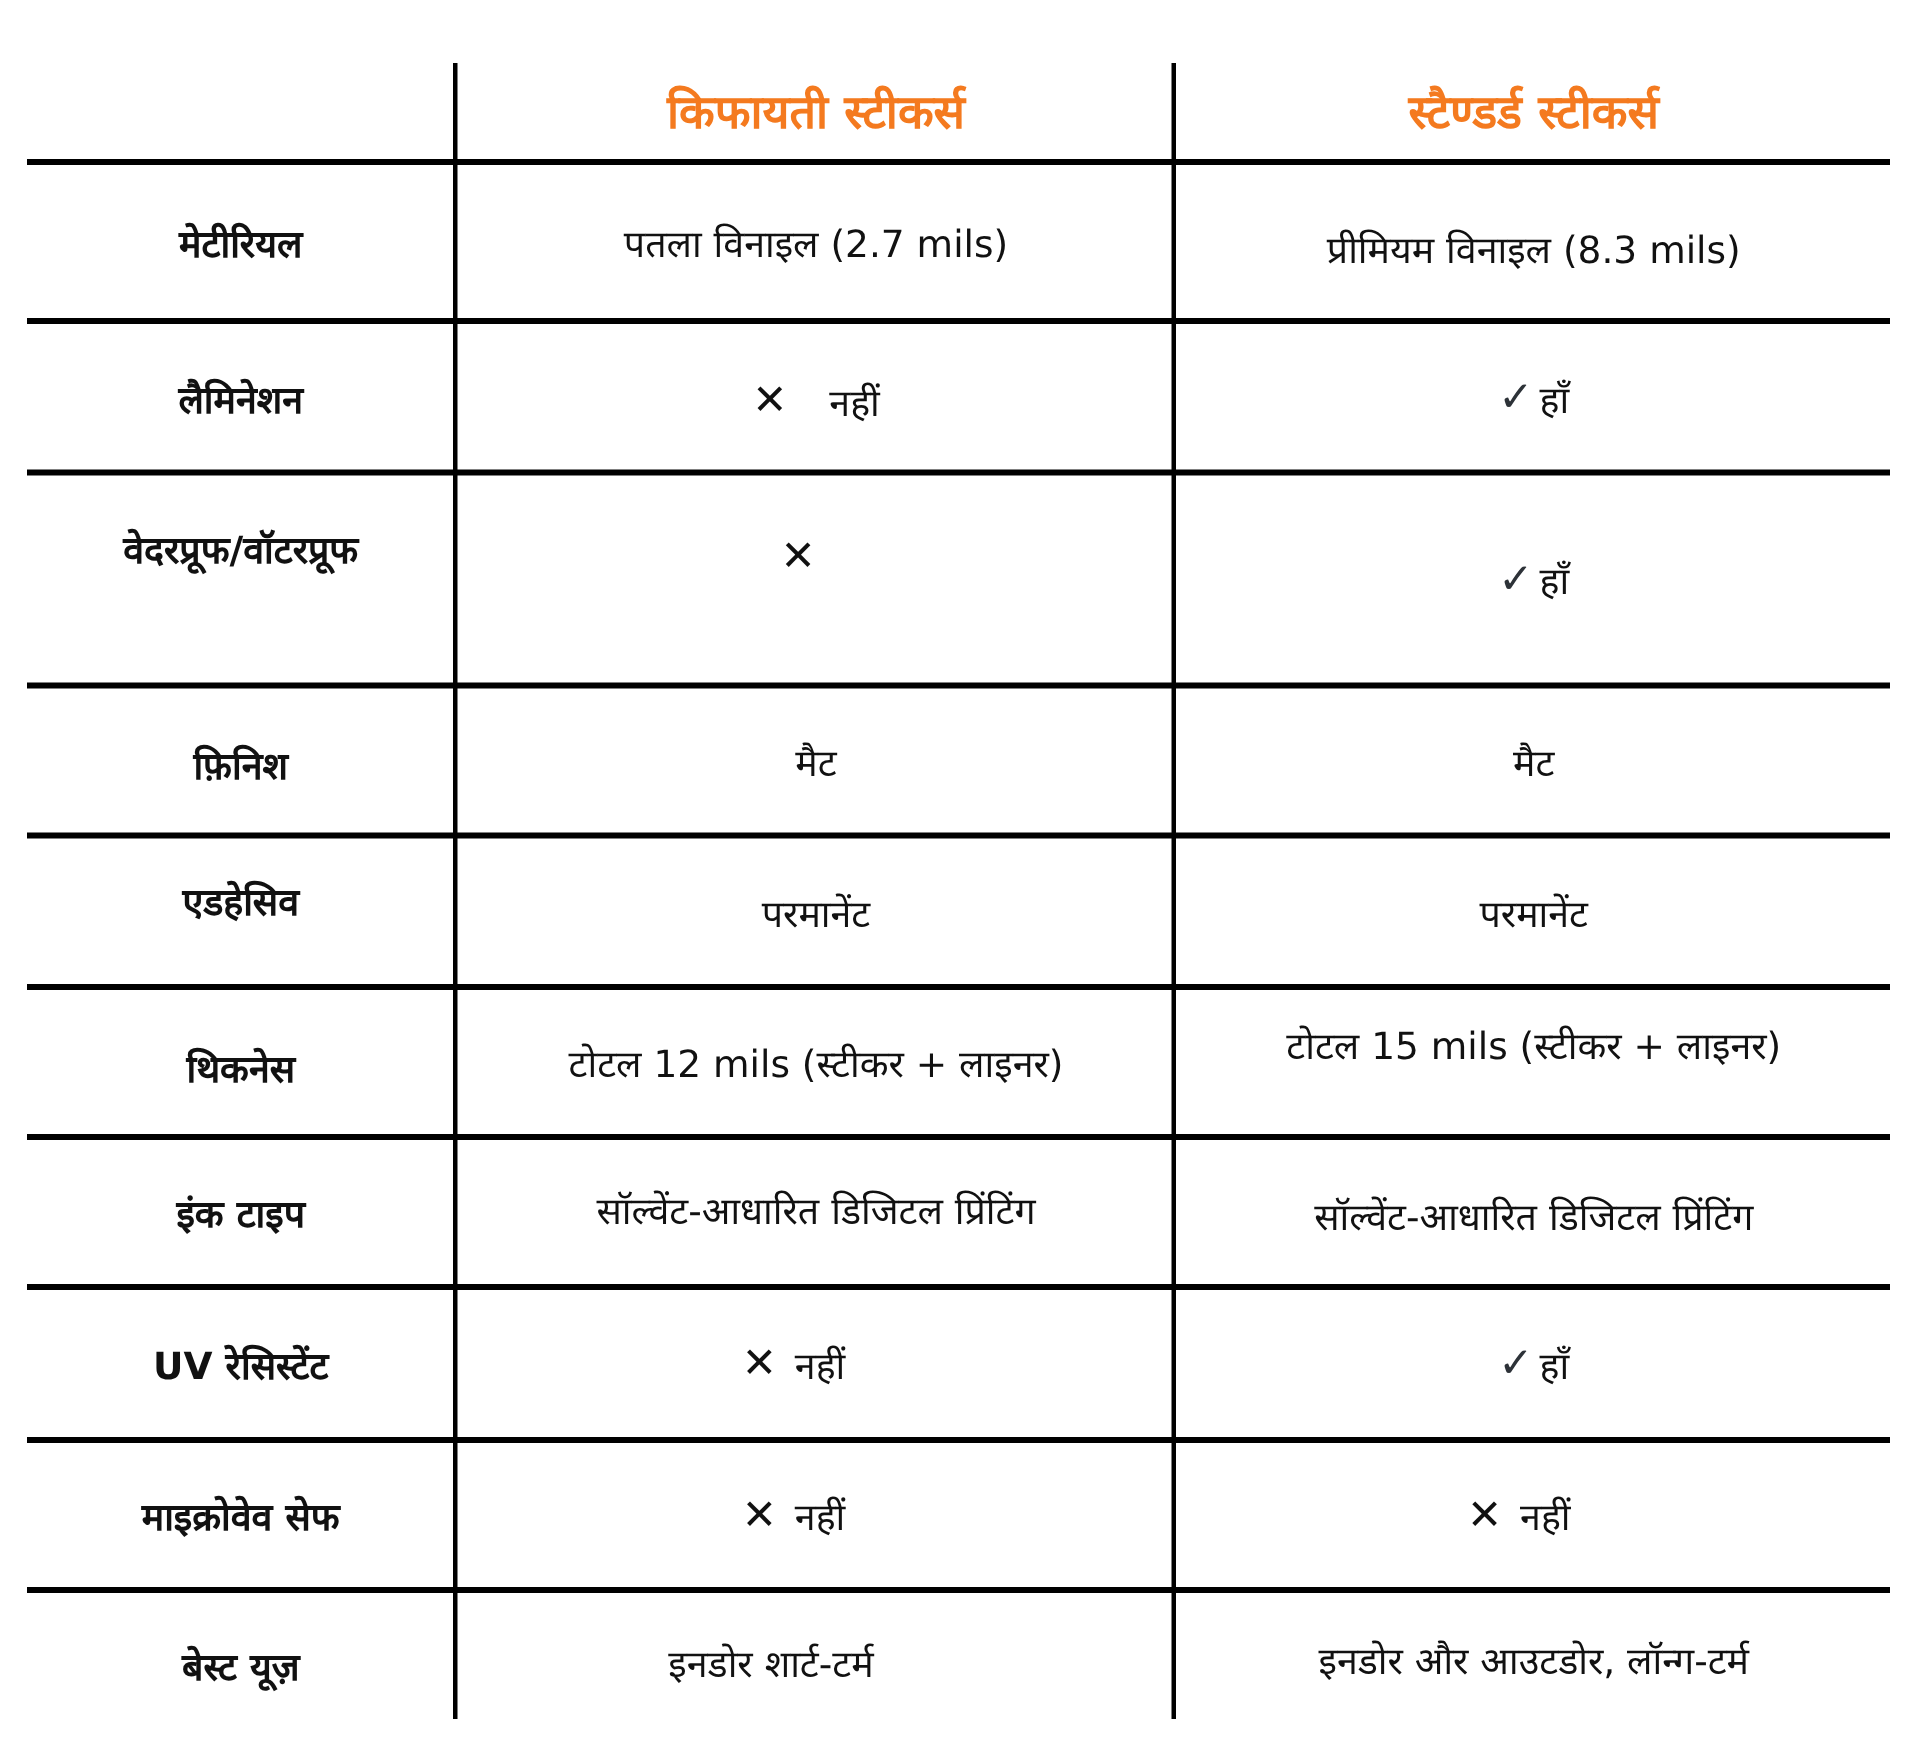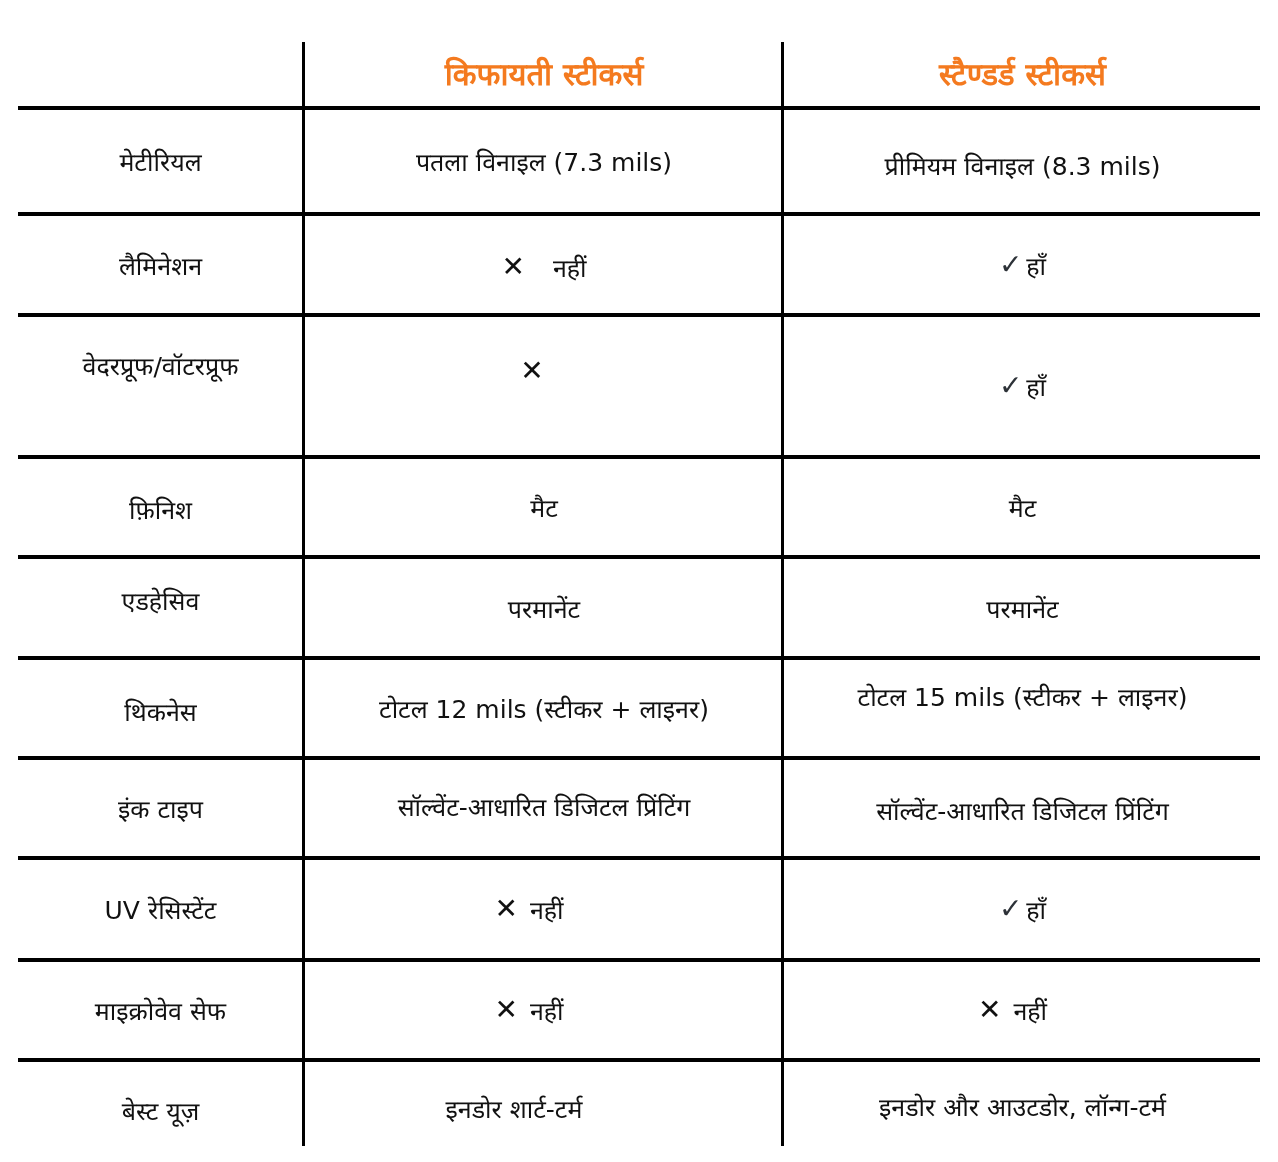--- a/index.html
+++ b/index.html
@@ -3,21 +3,21 @@
 <meta charset="utf-8">
 <style>
   html, body { margin: 0; padding: 0; background: #ffffff; }
   body { width: 1278px; height: 1162px; position: relative; overflow: hidden;
          font-family: "DejaVu Sans", "Liberation Sans", sans-serif; color: #111; }
   .vline { position: absolute; width: 3px; background: #000; top: 42px; height: 1104px; }
   .hline { position: absolute; height: 4px; background: #000; left: 18px; width: 1242px; }
   .cell { position: absolute; display: flex; align-items: center; justify-content: center;
           text-align: center; }
   .head { color: #f47a1f; font-weight: bold; font-size: 31px; top: 40px; height: 66px; }
-  .label { font-weight: normal; font-size: 25px; left: 18px; width: 285px; }
+  .label { font-weight: bold; font-size: 25px; left: 18px; width: 285px; }
   .val { font-size: 25px; }
   .c1 { left: 306px; width: 476px; }
   .c2 { left: 785px; width: 475px; }
   .icon { display: inline-block; margin-right: 12px; font-size: 28px; line-height: 1; color: #111; }
   .check { color: #2d3238; font-weight: bold; margin-right: 4px; }
   .wrap { display: inline-block; max-width: 290px; line-height: 26px; }
 </style>
 </head>
 <body>
 
@@ -33,21 +33,21 @@
   <div class="hline" style="top:656px"></div>
   <div class="hline" style="top:756px"></div>
   <div class="hline" style="top:856px"></div>
   <div class="hline" style="top:958px"></div>
   <div class="hline" style="top:1058px"></div>
 
   <div class="cell head c1">किफायती स्टीकर्स</div>
   <div class="cell head c2">स्टैण्डर्ड स्टीकर्स</div>
 
   <div class="cell label" style="top:110px;height:102px">मेटीरियल</div>
-  <div class="cell val c1" style="top:110px;height:102px">पतला विनाइल (7.3 mils)</div>
+  <div class="cell val c1" style="top:110px;height:102px">पतला विनाइल (2.7 mils)</div>
   <div class="cell val c2" style="top:110px;height:110px">प्रीमियम विनाइल (8.3 mils)</div>
 
   <div class="cell label" style="top:216px;height:97px">लैमिनेशन</div>
   <div class="cell val c1" style="top:216px;height:102px">
     <span class="icon">✕</span>
     <span style="margin-left:16px">नहीं</span>
   </div>
   <div class="cell val c2" style="top:216px;height:97px">
     <span class="icon check">✓</span>
     <span>हाँ</span>

